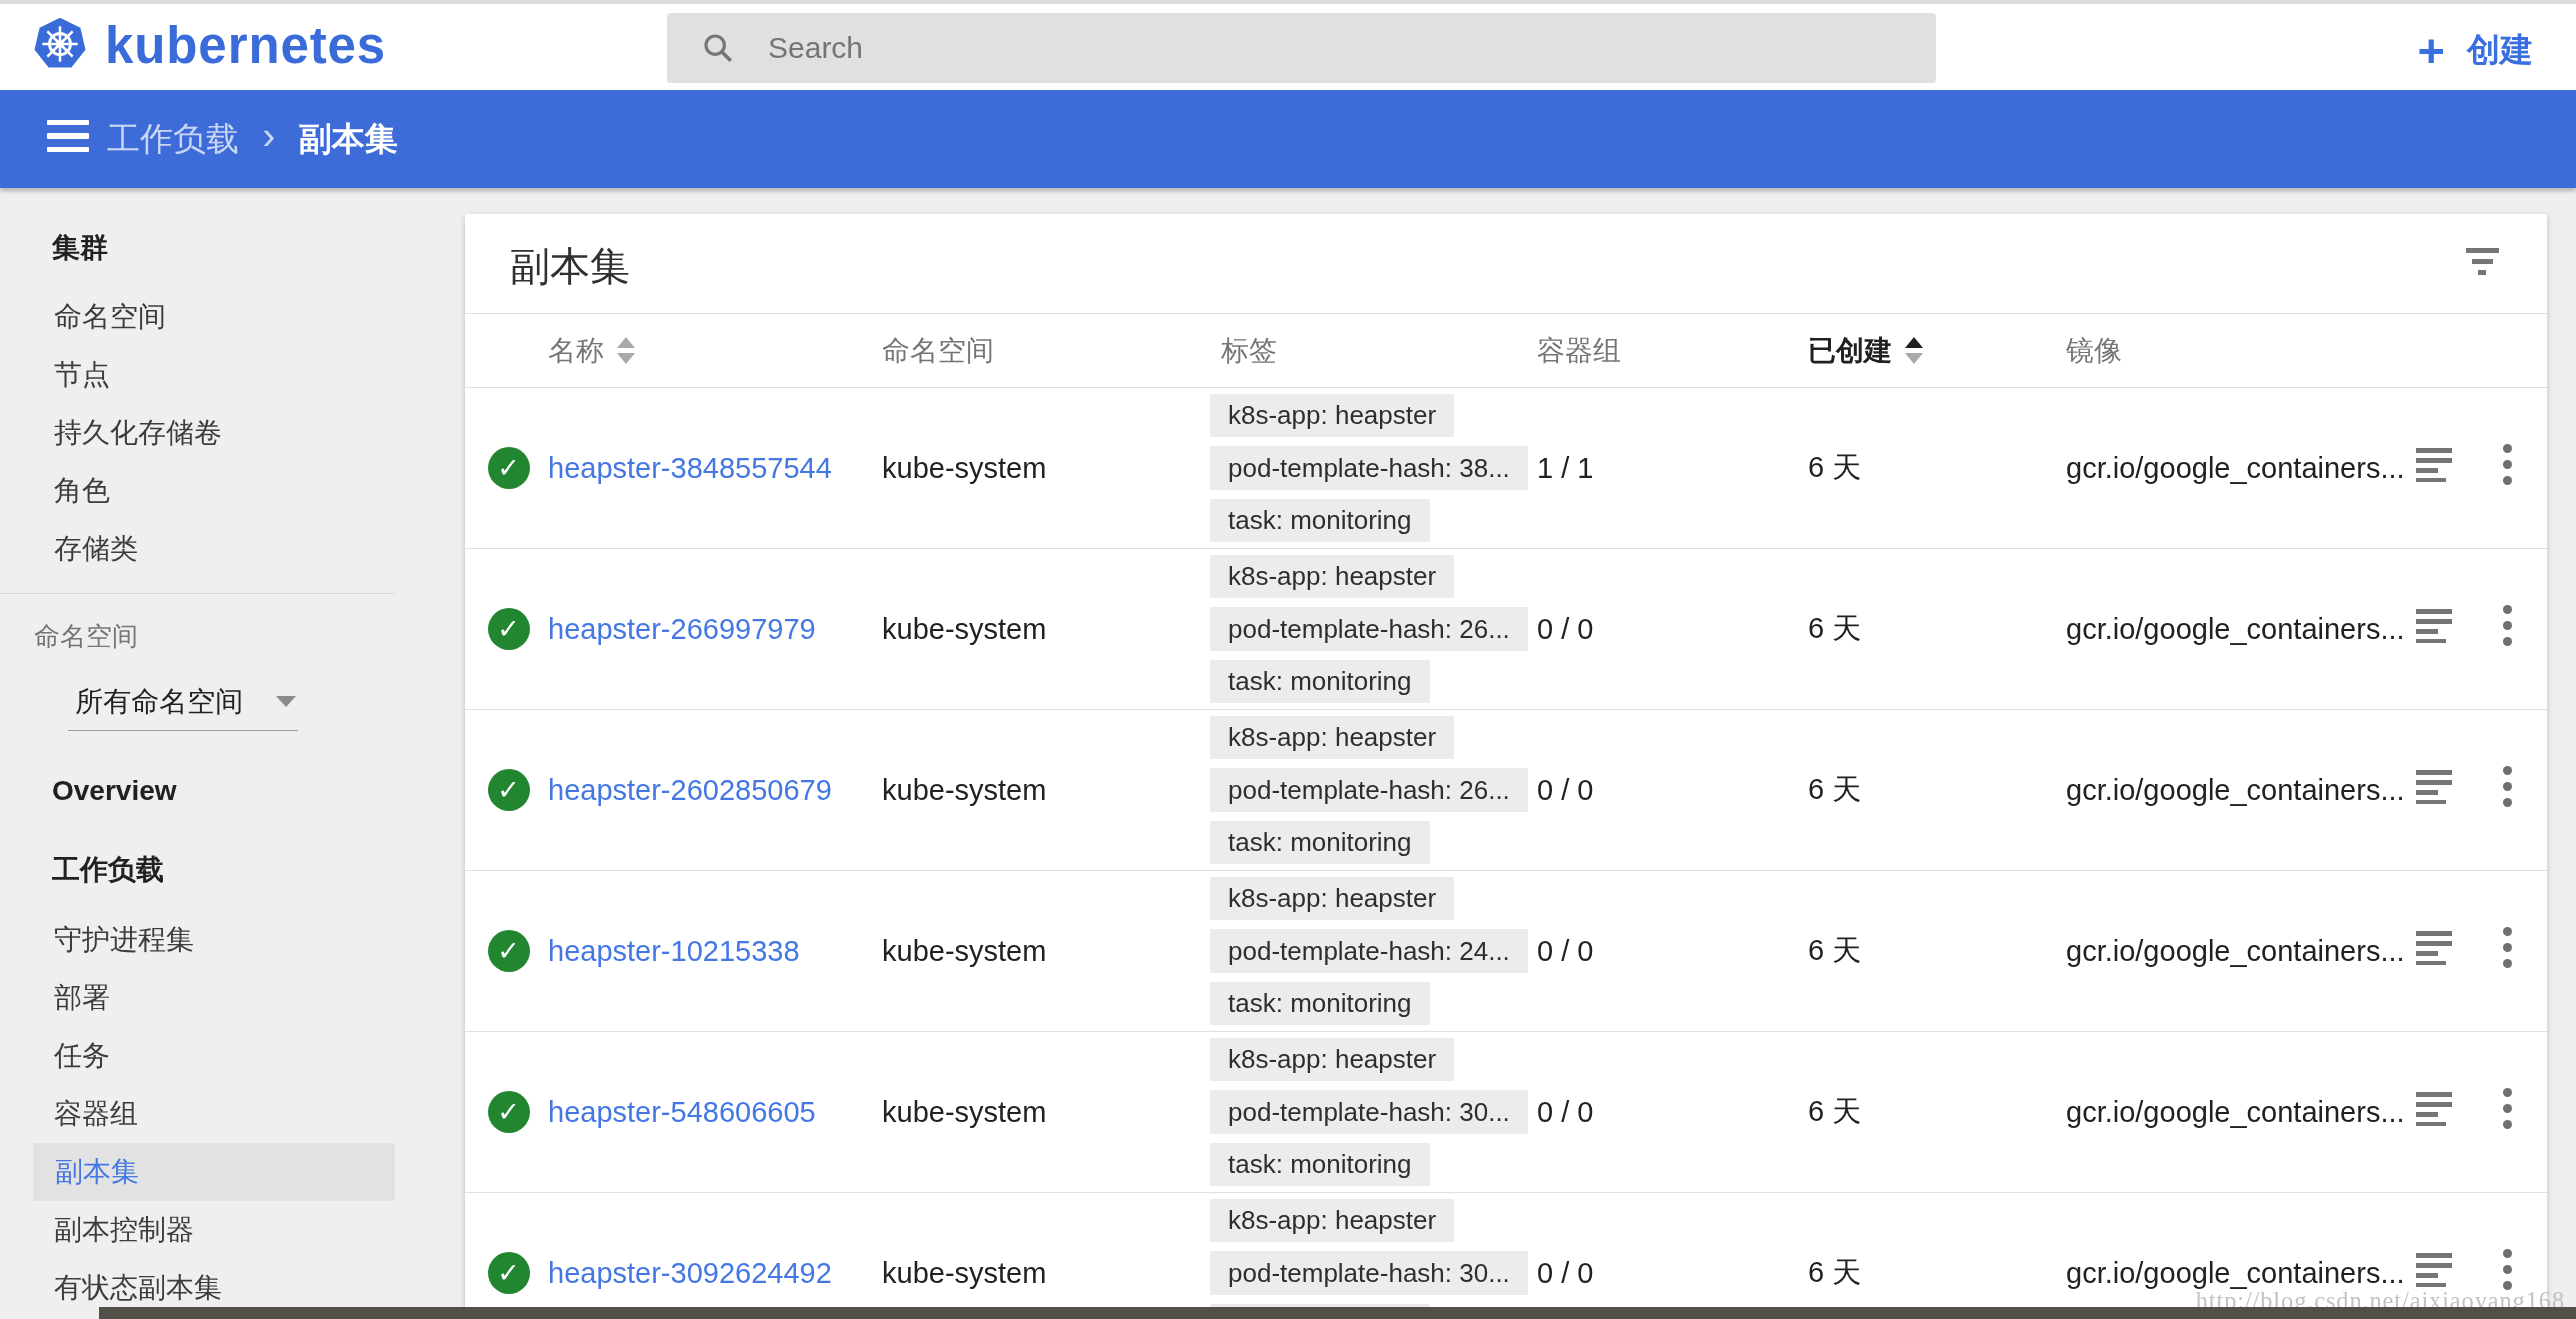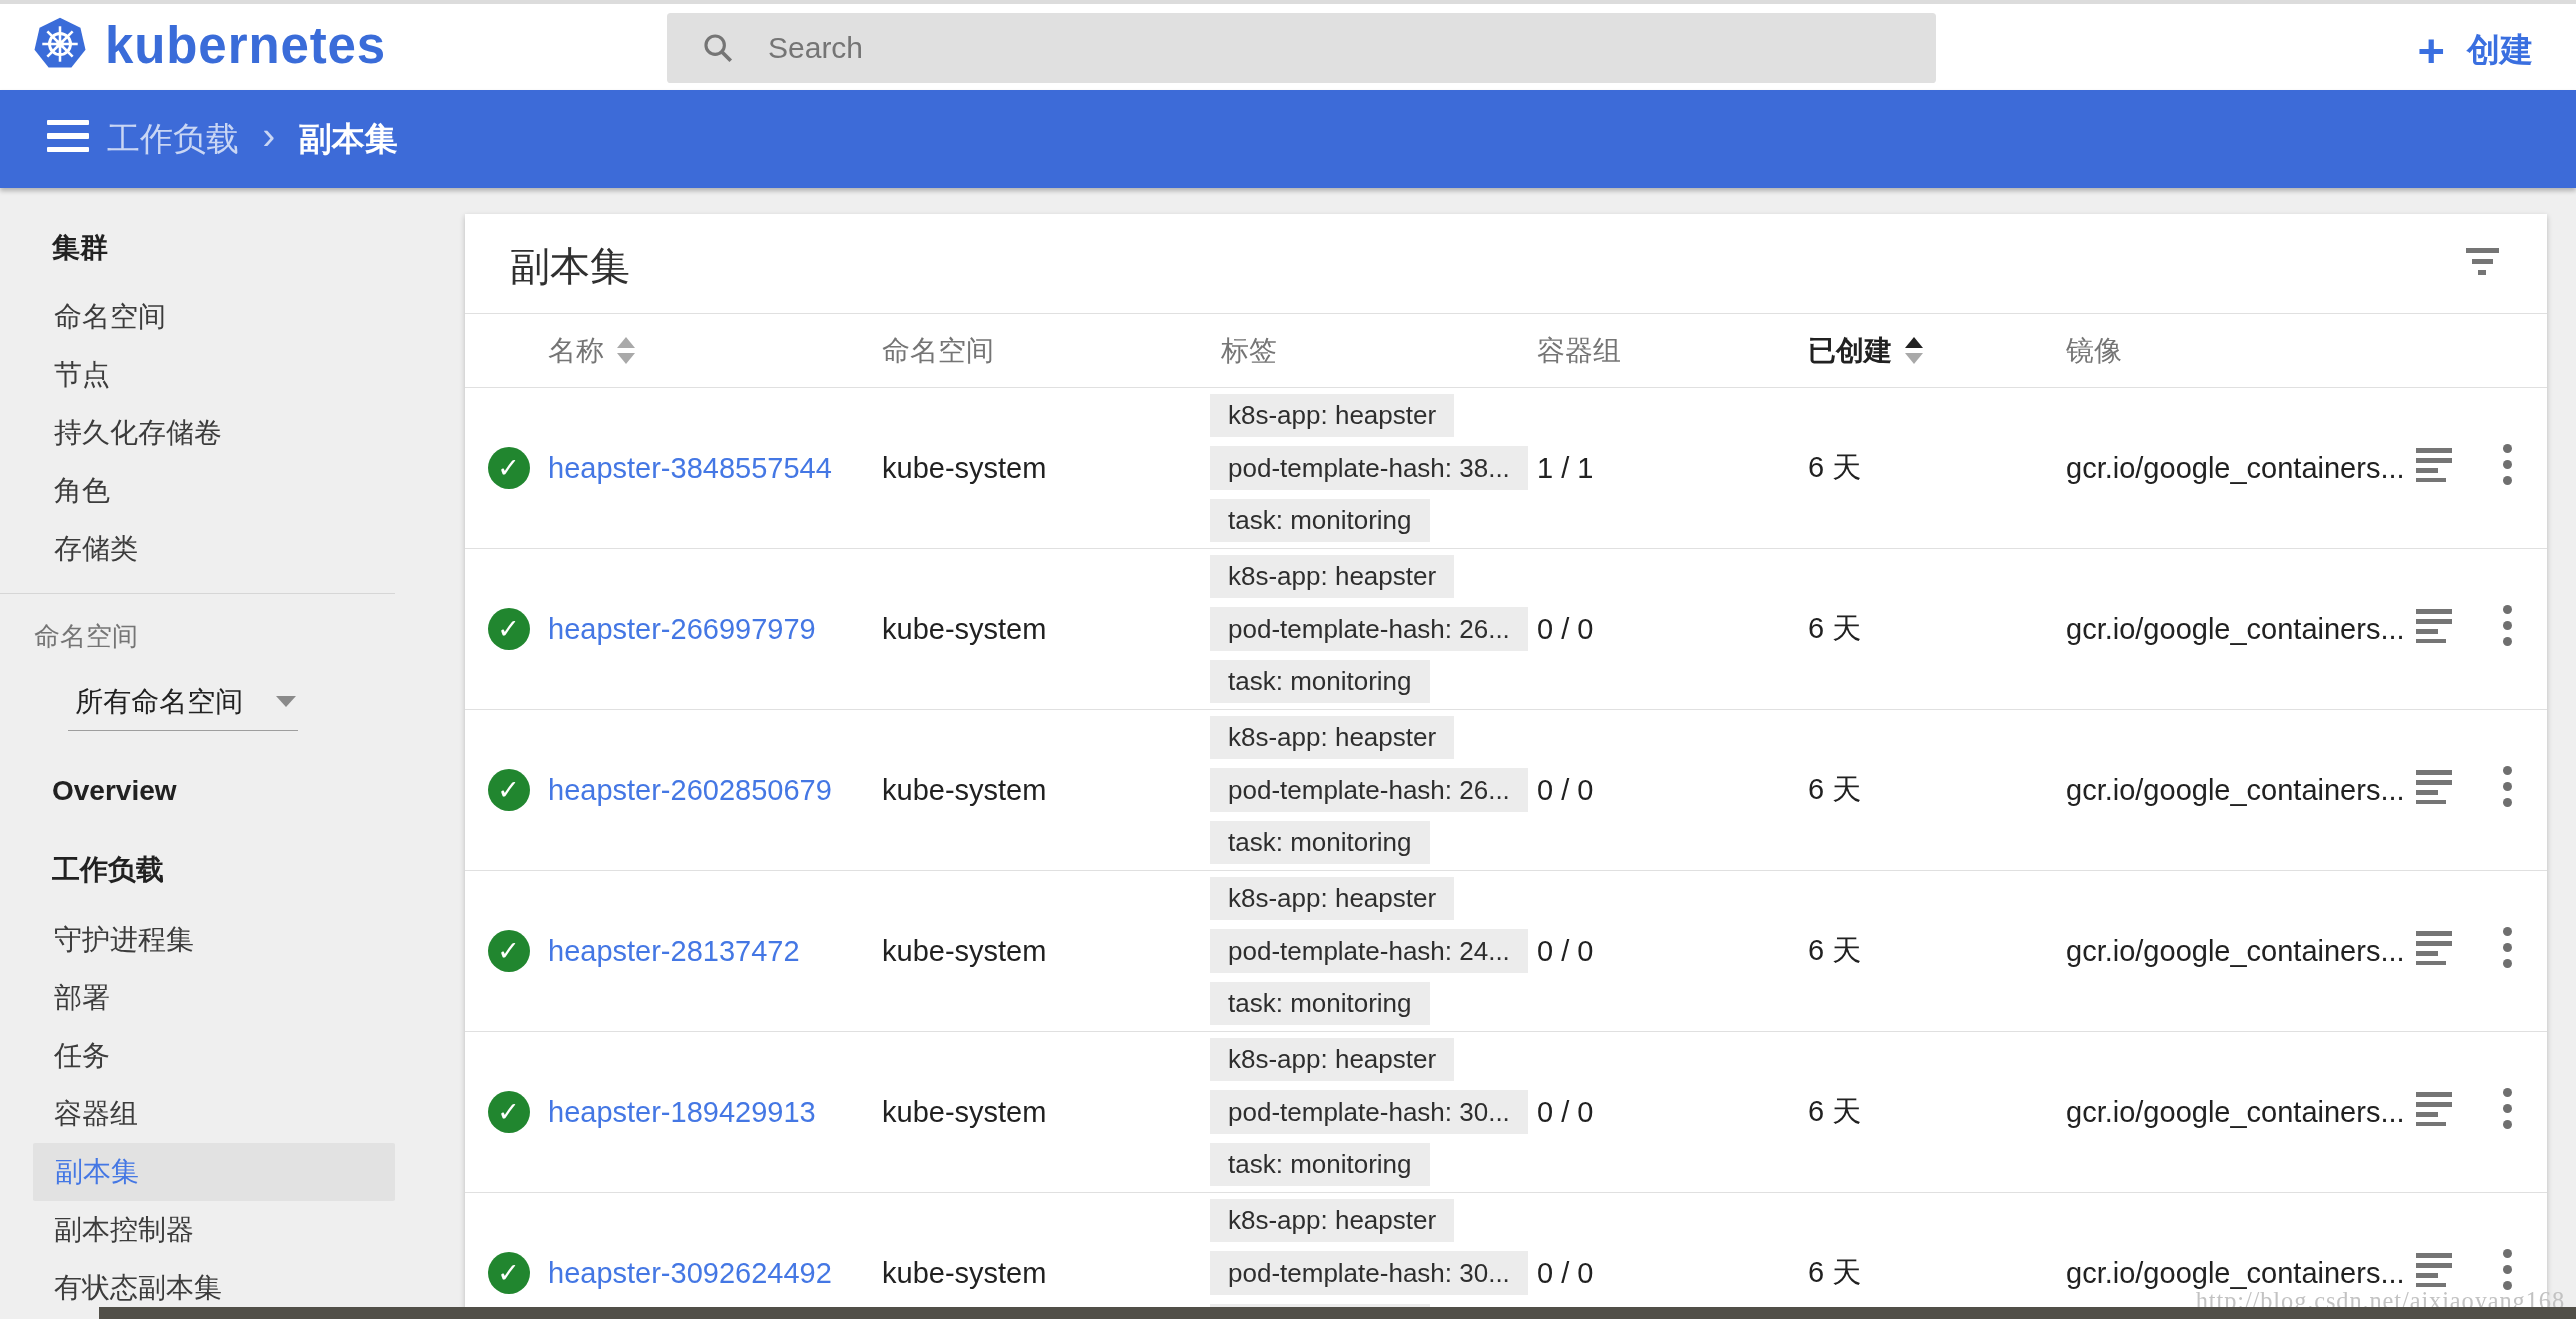--- a/index.html
+++ b/index.html
@@ -302,21 +302,21 @@
               <div></div>
             </div>
     </div>
   </div>
 
   <div class="trow grid">
     <div>
       <div class="status-ok">✓</div>
     </div>
     <div class="cell">
-      <span class="name-link">heapster-28137472</span>
+      <span class="name-link">heapster-10215338</span>
     </div>
     <div class="cell">kube-system</div>
     <div class="chips">
       <span class="chip">k8s-app: heapster</span>
       <span class="chip">pod-template-hash: 24...</span>
       <span class="chip">task: monitoring</span>
     </div>
     <div class="cell">0 / 0</div>
     <div class="cell">6 天</div>
     <div class="cell">gcr.io/google_containers...</div>
@@ -335,21 +335,21 @@
               <div></div>
             </div>
     </div>
   </div>
 
   <div class="trow grid">
     <div>
       <div class="status-ok">✓</div>
     </div>
     <div class="cell">
-      <span class="name-link">heapster-189429913</span>
+      <span class="name-link">heapster-548606605</span>
     </div>
     <div class="cell">kube-system</div>
     <div class="chips">
       <span class="chip">k8s-app: heapster</span>
       <span class="chip">pod-template-hash: 30...</span>
       <span class="chip">task: monitoring</span>
     </div>
     <div class="cell">0 / 0</div>
     <div class="cell">6 天</div>
     <div class="cell">gcr.io/google_containers...</div>

